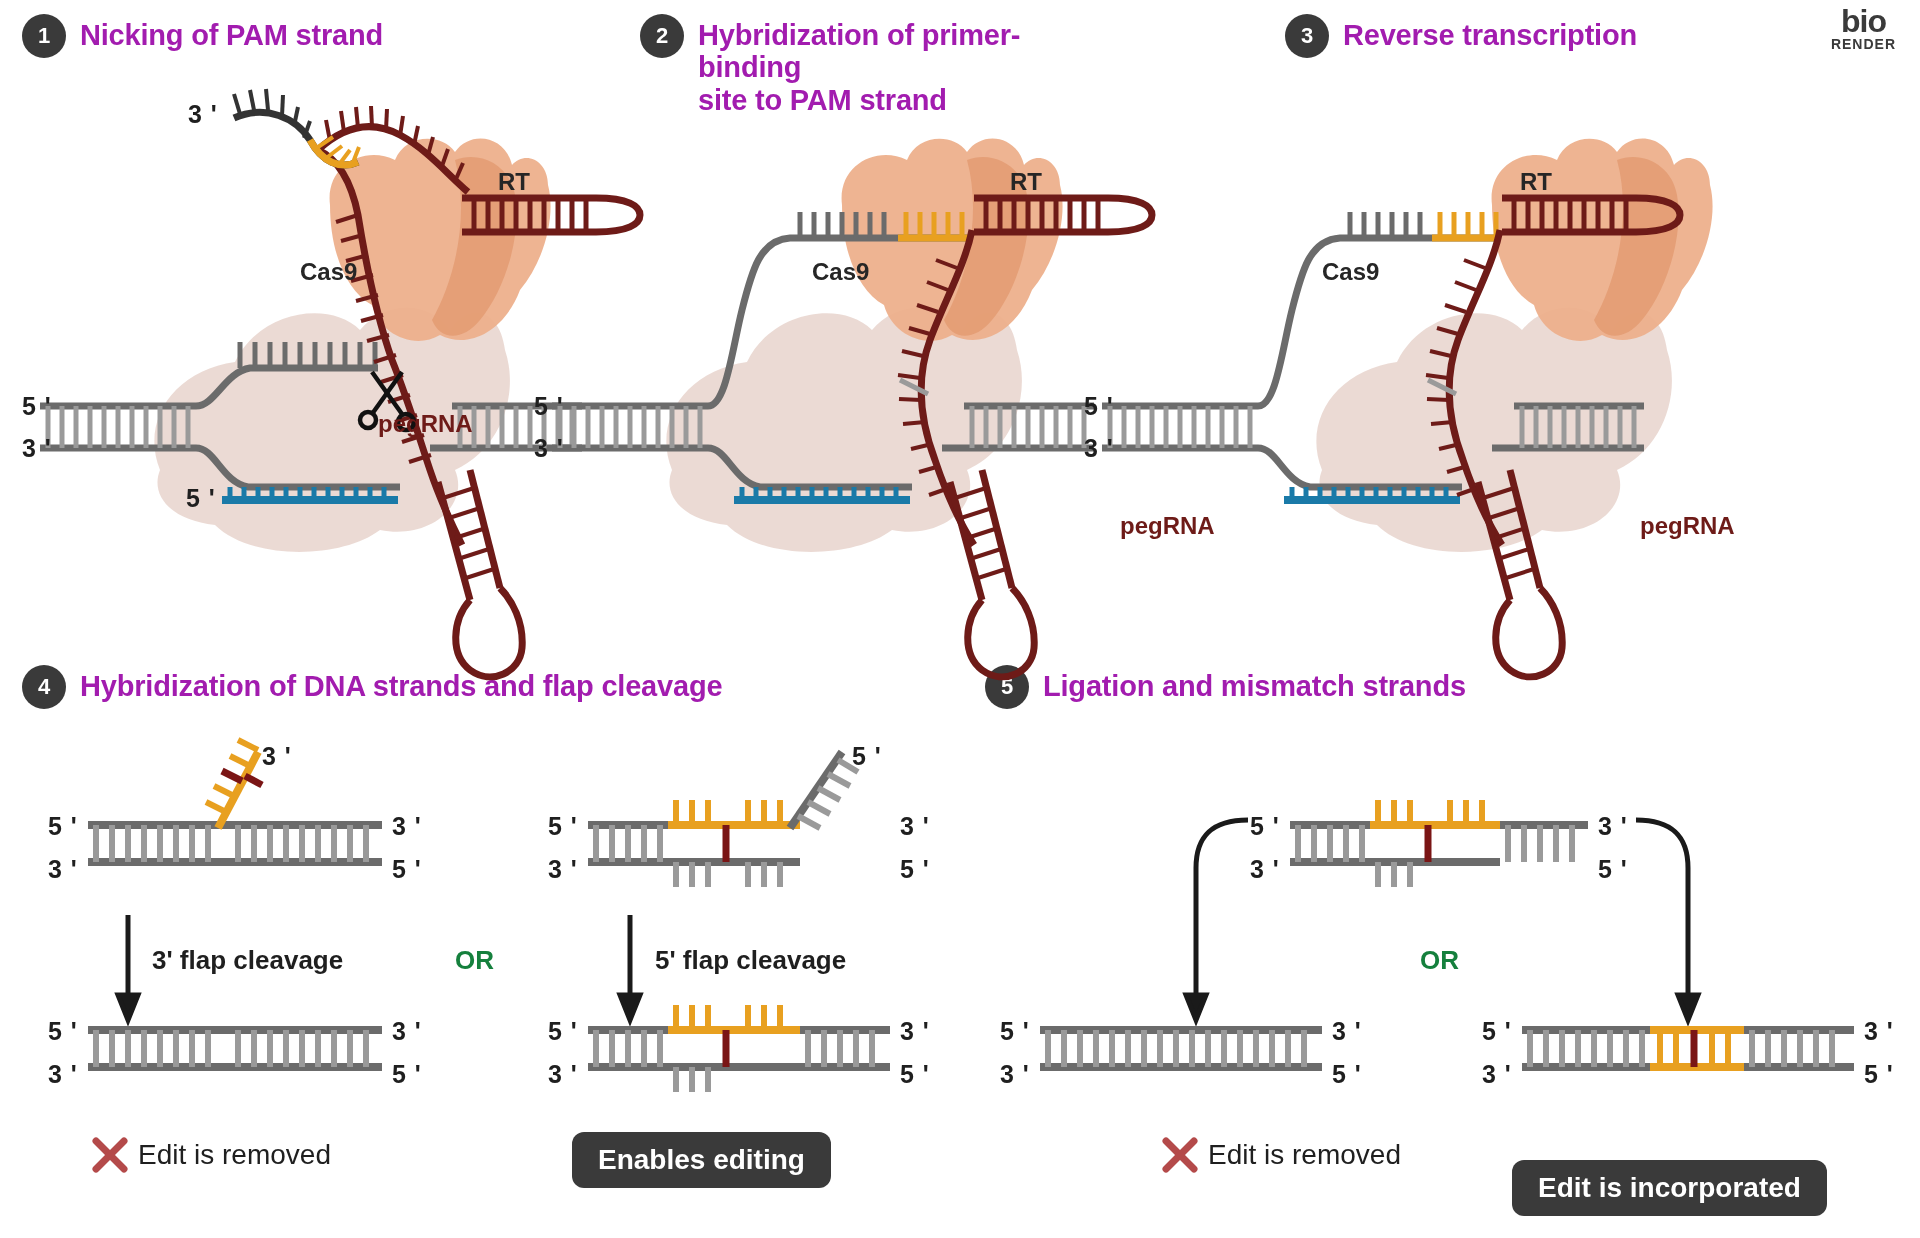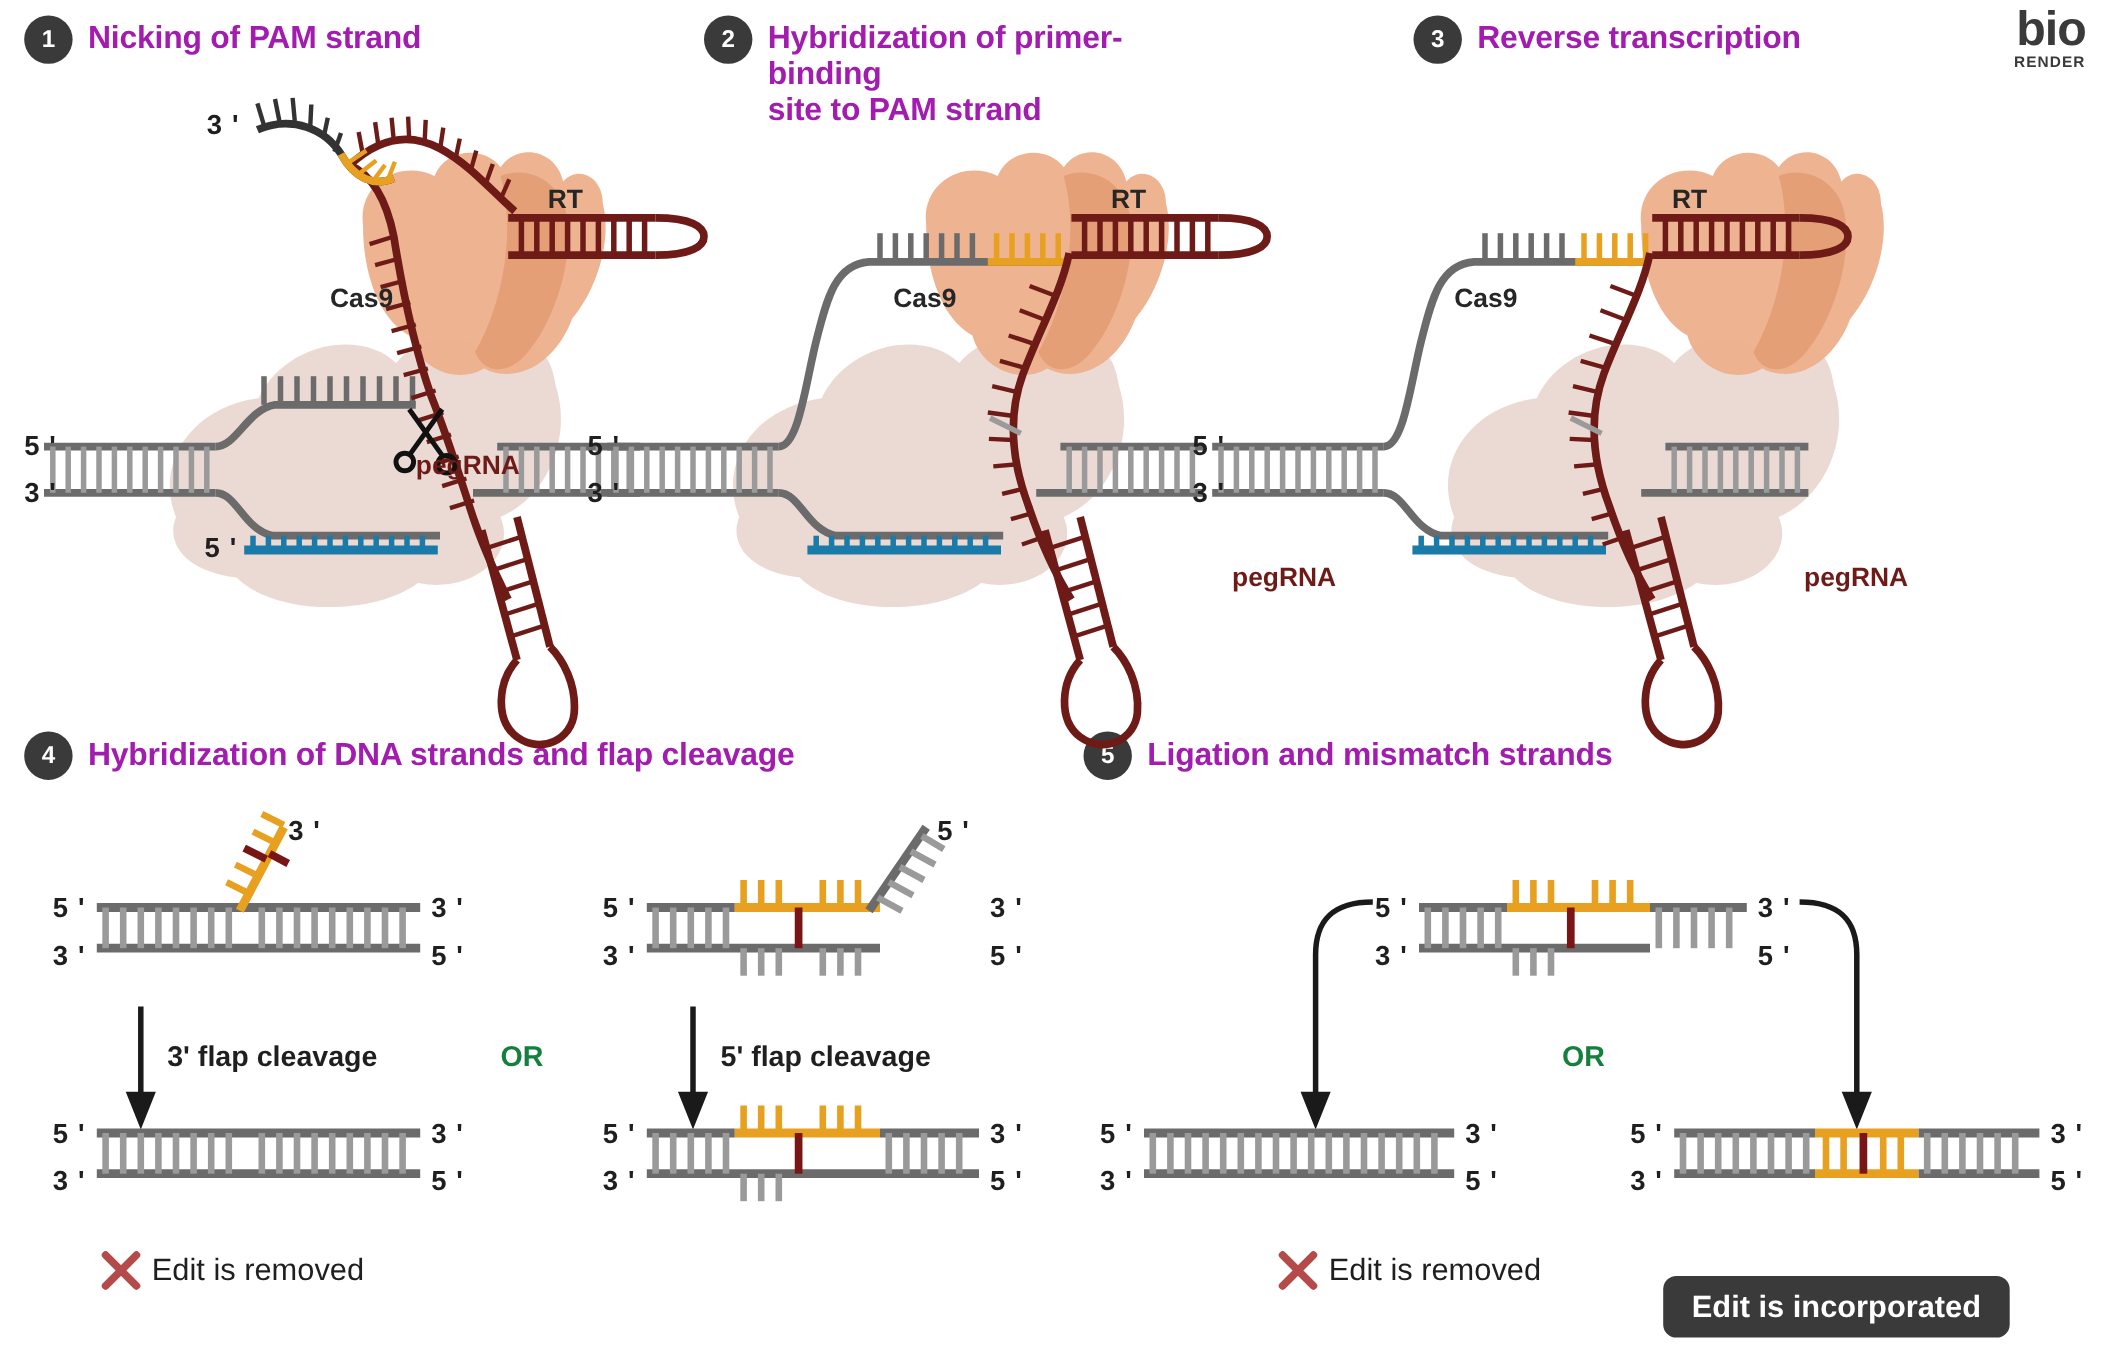--- a/index.html
+++ b/index.html
@@ -22,21 +22,21 @@
     flex: 0 0 44px;
   }
   .step-title {
     font-size: 29px; font-weight: bold; color: #a21caf;
     line-height: 1.12; padding-top: 5px;
     letter-spacing: -0.2px;
   }
 
   
   .logo { position: absolute; right: 24px; top: 6px; text-align: center; color: #3a3a3a; }
-  .logo-bio { font-size: 44px; font-weight: bold; line-height: 0.95; letter-spacing: -1px; text-align: right; }
+  .logo-bio { font-size: 32px; font-weight: bold; line-height: 0.95; letter-spacing: -1px; }
   .logo-render { font-size: 14px; font-weight: bold; letter-spacing: 1px; }
 
   
   svg.layer { position: absolute; left: 0; top: 0; overflow: visible; }
 
   
   .lbl {
     position: absolute; font-size: 25px; font-weight: bold;
     color: #1f1f1f; white-space: nowrap; letter-spacing: 1px;
   }
@@ -832,20 +832,21 @@
   <div class="lbl" style="left:900px; top:1060px;">5 '</div>
 
   <div class="result" style="left:90px; top:1135px;">
     <svg class="xmark" viewBox="0 0 40 40">
       <line x1="6" y1="6" x2="34" y2="34" stroke="#b44a4a" stroke-width="7" stroke-linecap="round"></line>
       <line x1="34" y1="6" x2="6" y2="34" stroke="#b44a4a" stroke-width="7" stroke-linecap="round"></line>
     </svg>
     <span class="result-text">Edit is removed</span>
   </div>
 
+  <div class="badge" style="left:572px; top:1132px;">Enables editing</div>
 
   <div class="lbl" style="left:1250px; top:812px;">5 '</div>
   <div class="lbl" style="left:1250px; top:855px;">3 '</div>
   <div class="lbl" style="left:1598px; top:812px;">3 '</div>
   <div class="lbl" style="left:1598px; top:855px;">5 '</div>
 
   <div class="or-lbl" style="left:1420px; top:945px;">OR</div>
 
   <div class="lbl" style="left:1000px; top:1017px;">5 '</div>
   <div class="lbl" style="left:1000px; top:1060px;">3 '</div>

